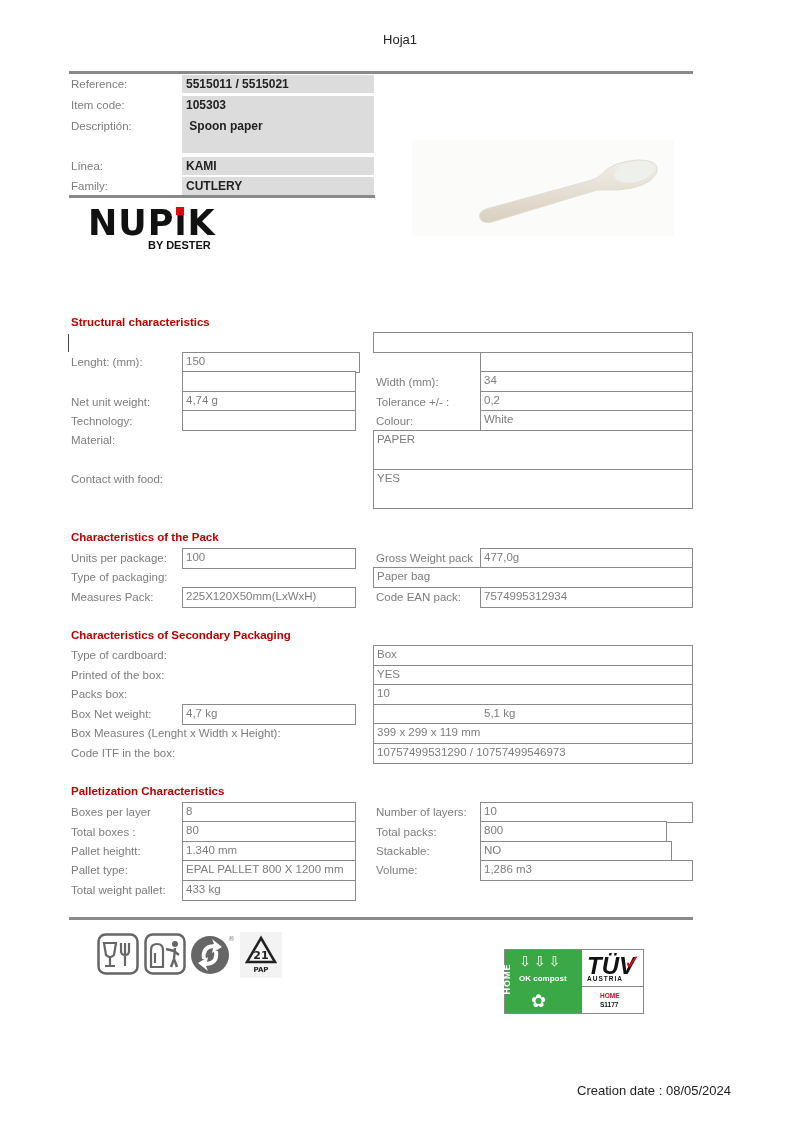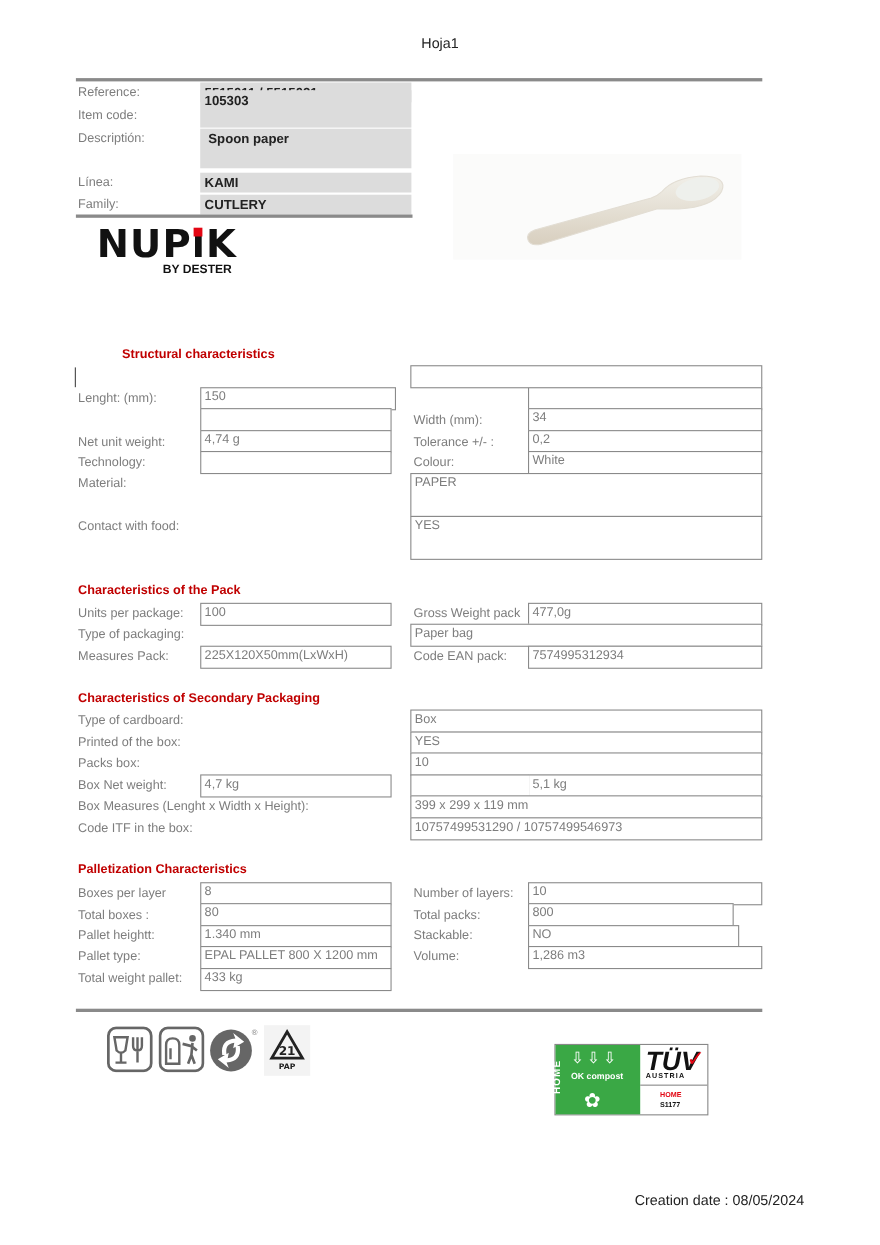--- a/index.html
+++ b/index.html
@@ -19,21 +19,21 @@
 </style>
 </head>
 <body>
 
 <div class="abs page-title">Hoja1</div>
 
 <div class="abs rule" style="left:69px;top:71px;width:624px;"></div>
 <div class="abs lbl" style="left:71px;top:75px;">Reference:</div>
 <div class="abs hdrval" style="left:182px;top:75px;width:192px;height:18px;">5515011 / 5515021</div>
 <div class="abs lbl" style="left:71px;top:96px;">Item code:</div>
-<div class="abs hdrval" style="left:182px;top:82px;width:192px;height:34px;">105303</div>
+<div class="abs hdrval" style="left:182px;top:96px;width:192px;height:34px;">105303</div>
 <div class="abs lbl" style="left:71px;top:117px;">Descriptión:</div>
 <div class="abs hdrval" style="left:182px;top:117px;width:192px;height:36px;white-space:pre;"> Spoon paper</div>
 <div class="abs lbl" style="left:71px;top:157px;">Línea:</div>
 <div class="abs hdrval" style="left:182px;top:157px;width:192px;height:18px;">KAMI</div>
 <div class="abs lbl" style="left:71px;top:177px;">Family:</div>
 <div class="abs hdrval" style="left:182px;top:177px;width:192px;height:18px;">CUTLERY</div>
 <div class="abs rule" style="left:69px;top:195px;width:306px;"></div>
 
 <div class="abs logo">
   <div class="big">NUP<span style="position:relative;">ı<span style="position:absolute;left:2px;top:4px;width:8px;height:8px;background:#e30613;"></span></span>K</div>
@@ -46,21 +46,21 @@
         <linearGradient id="sg" x1="0" y1="0" x2="0" y2="1">
           <stop offset="0" stop-color="#f1efe8"></stop>
           <stop offset="1" stop-color="#d8cfbf"></stop>
         </linearGradient>
       </defs>
     <path d="M68 78 Q66 72 74 69 L180 40 Q186 38 190 34 Q200 22 225 20 Q250 20 244 34 Q236 48 205 50 Q195 50 185 50 L80 82 Q70 84 68 78 Z" fill="url(#sg)" stroke="#e2ddd3" stroke-width="1"></path>
     <ellipse cx="222" cy="32" rx="20" ry="10" fill="#eef0ec" transform="rotate(-12 222 32)"></ellipse>
   </svg>
 </div>
 
-<div class="abs sec" style="left:71px;top:316px;margin-left:40px;">Structural characteristics</div>
+<div class="abs sec" style="left:71px;top:316px;">Structural characteristics</div>
 <div class="abs" style="left:68px;top:334px;width:1px;height:18px;background:#444;"></div>
 <div class="abs lbl" style="left:71px;top:353px;">Lenght: (mm):</div>
 <div class="abs box" style="left:182px;top:352px;width:178px;height:21px;">150</div>
 <div class="abs box" style="left:182px;top:371px;width:174px;height:21px;"></div>
 <div class="abs lbl" style="left:71px;top:393px;">Net unit weight:</div>
 <div class="abs box" style="left:182px;top:391px;width:174px;height:21px;">4,74 g</div>
 <div class="abs lbl" style="left:71px;top:412px;">Technology:</div>
 <div class="abs box" style="left:182px;top:410px;width:174px;height:21px;"></div>
 <div class="abs lbl" style="left:71px;top:431px;">Material:</div>
 <div class="abs lbl" style="left:71px;top:470px;">Contact with food:</div>

